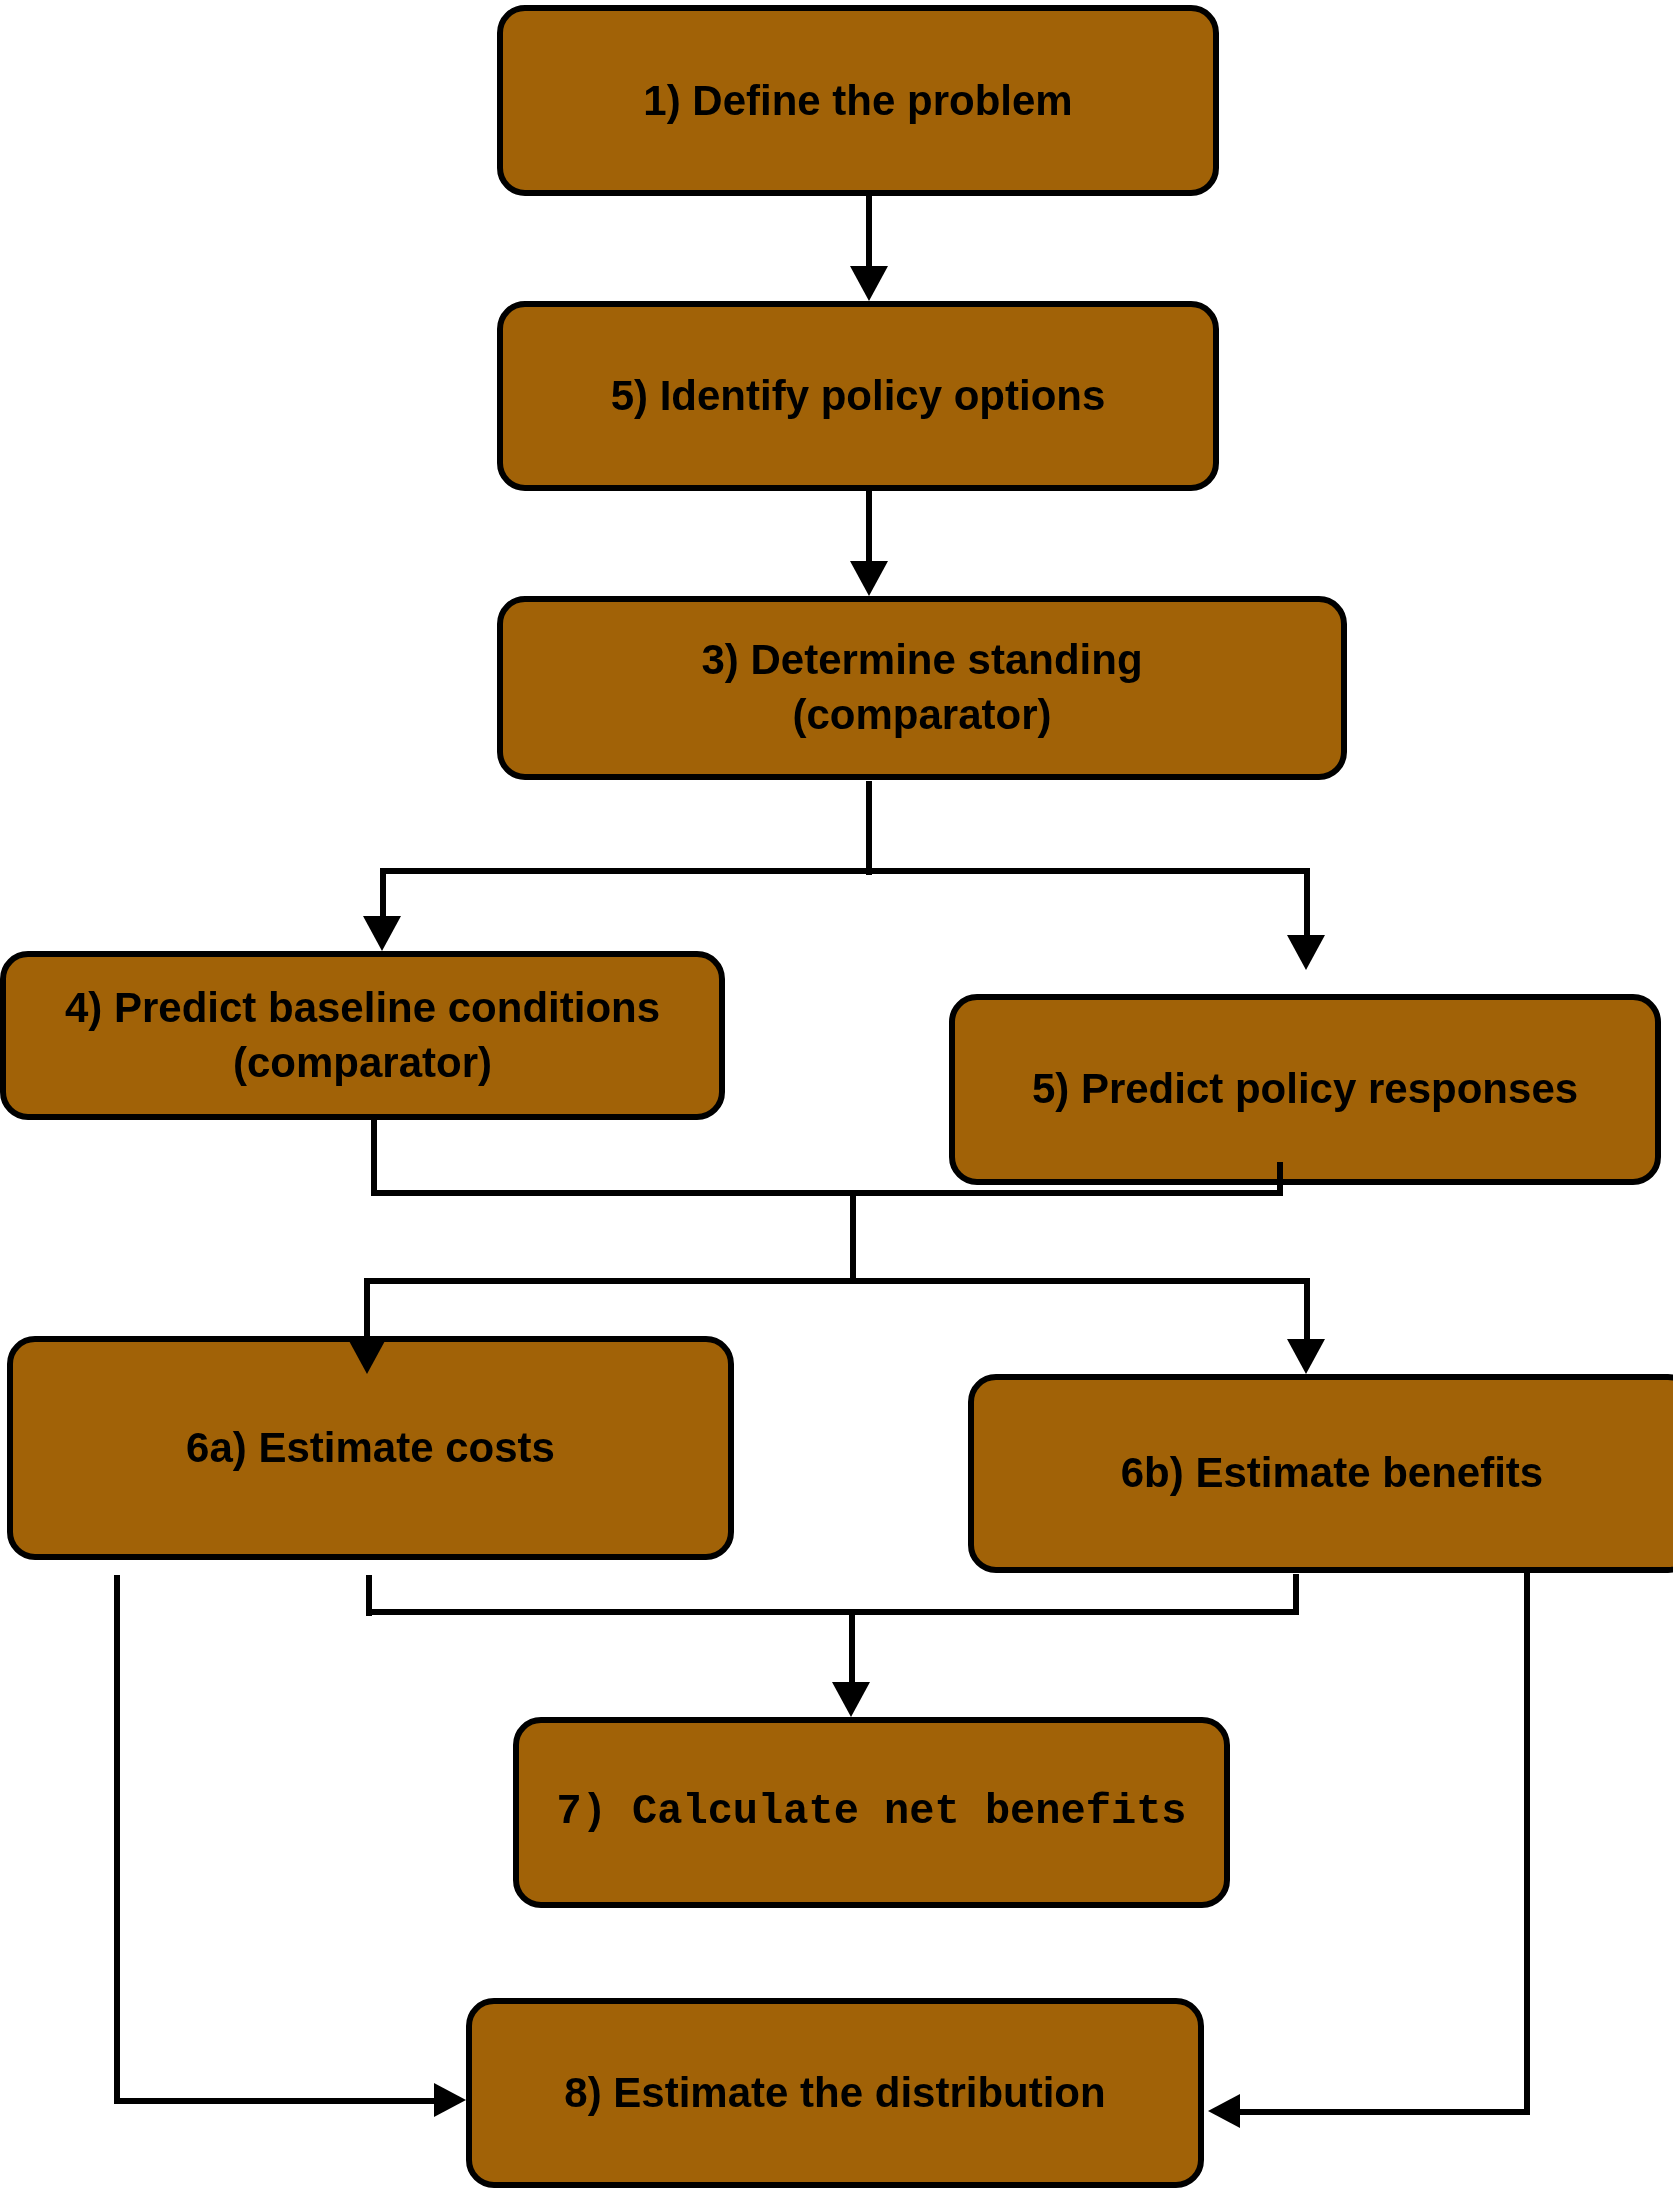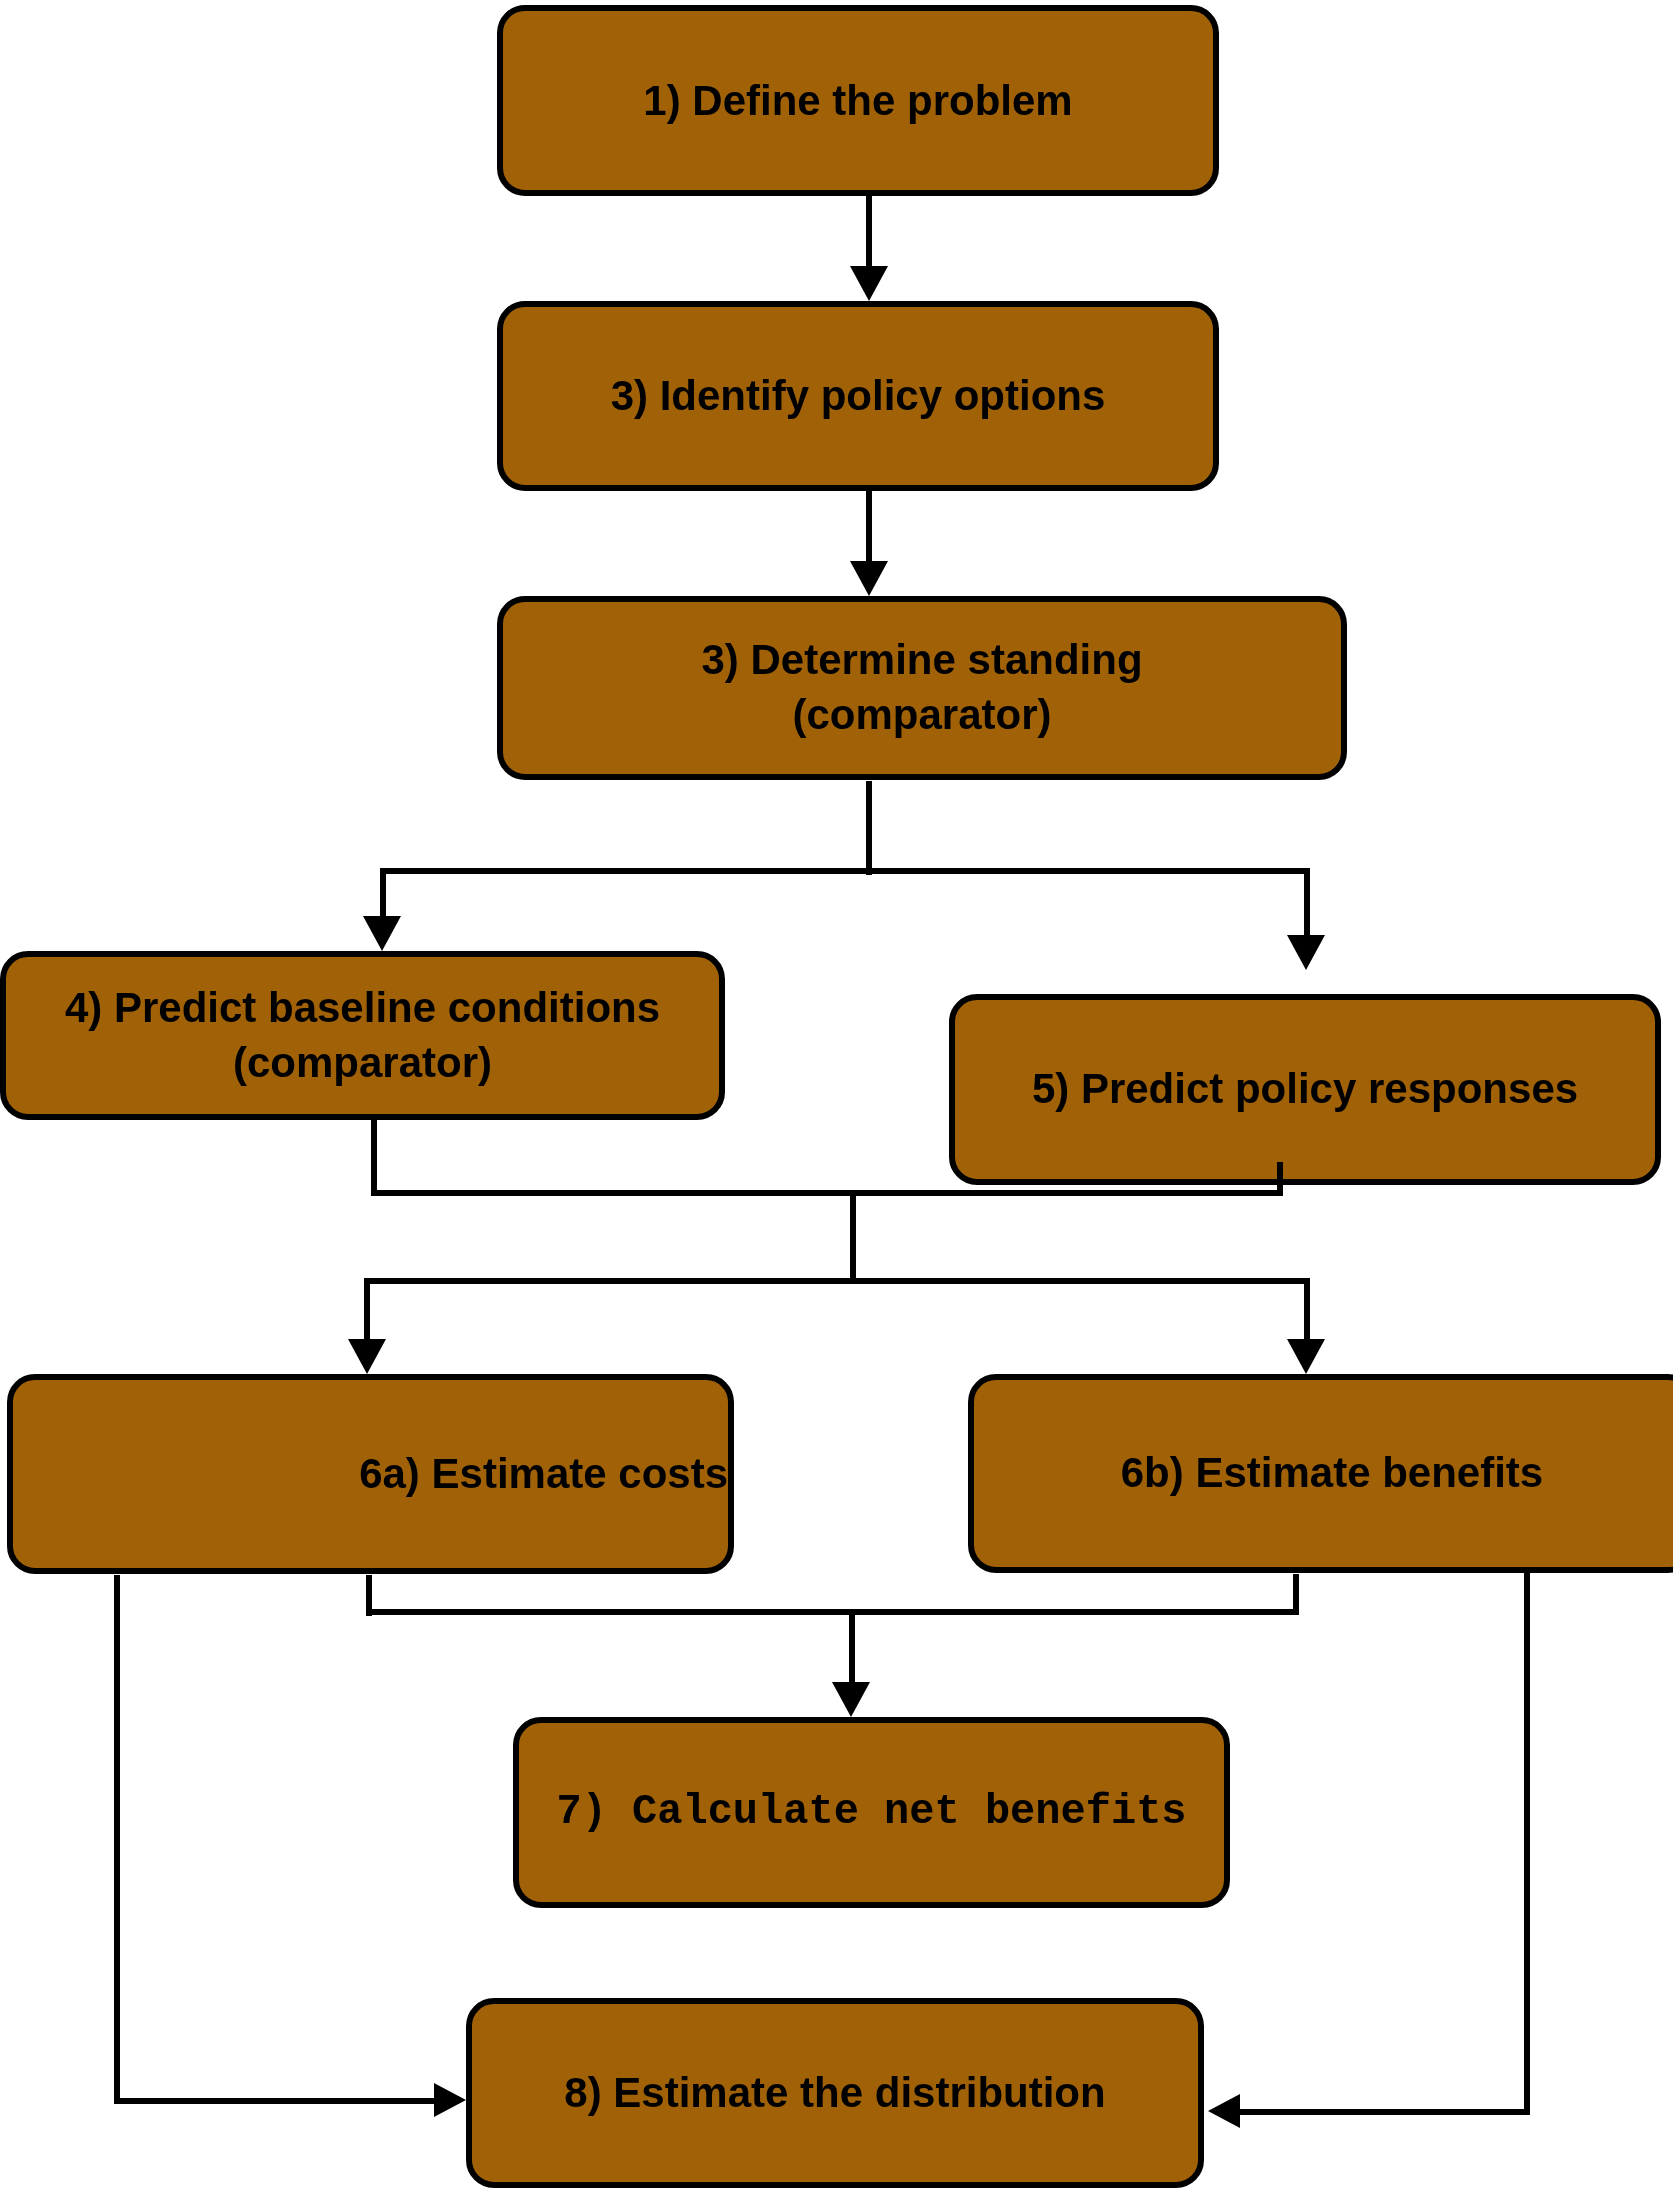--- a/index.html
+++ b/index.html
@@ -61,38 +61,38 @@
 </head>
 <body>
 
 <div class="canvas">
 
   <div class="box" style="left:497px; top:5.3px; width:722px; height:191px;">
     <span>1) Define the problem</span>
   </div>
 
   <div class="box" style="left:497px; top:301px; width:722px; height:190px;">
-    <span>3) Identify policy options</span>
+    <span>5) Identify policy options</span>
   </div>
 
   <div class="box" style="left:497px; top:596px; width:850px; height:184px;">
     <span>3) Determine standing</span>
     <span>(comparator)</span>
   </div>
 
   <div class="box" style="left:0; top:951px; width:725px; height:169px;">
     <span>4) Predict baseline conditions</span>
     <span>(comparator)</span>
   </div>
 
   <div class="box" style="left:949px; top:970px; width:712px; height:191px;margin-top:24px;">
     <span>5) Predict policy responses</span>
   </div>
 
-  <div class="box" style="left:7px; top:1374px; width:727px; height:200px;align-items:flex-end;">
+  <div class="box" style="left:7px; top:1336px; width:727px; height:224px;">
     <span>6a) Estimate costs</span>
   </div>
 
   <div class="box" style="left:968px; top:1374px; width:728px; height:199px;">
     <span>6b) Estimate benefits</span>
   </div>
 
   <div class="box" style="left:513px; top:1717px; width:717px; height:191px;font-family:Liberation Mono, monospace;">
     <span>7) Calculate net benefits</span>
   </div>

